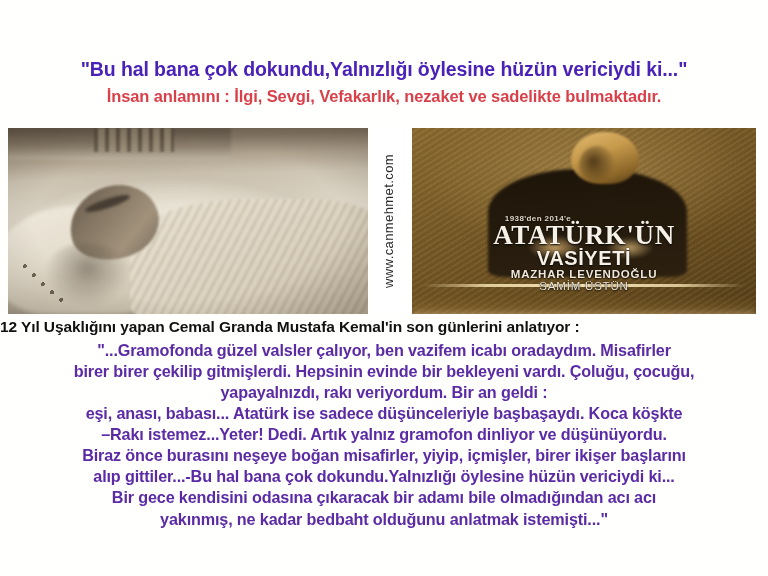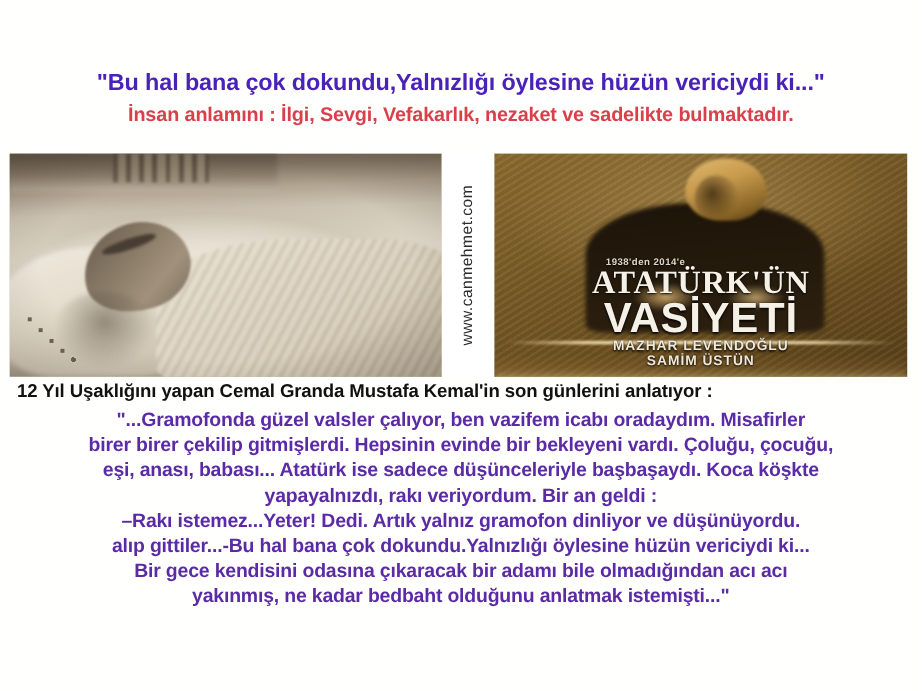--- a/index.html
+++ b/index.html
@@ -309,50 +309,50 @@
   .cover-title1 {
     font-size: 27px;
     font-weight: bold;
     letter-spacing: 0.6px;
     line-height: 0.98;
     color: #f6f1e7;
     filter: blur(0.25px);
     font-family: Liberation Serif, serif;
   }
   .cover-title2 {
-    font-size: 35px;
+    font-size: 20px;
     font-weight: bold;
     letter-spacing: 0.6px;
     line-height: 1.0;
     color: #f6f1e7;
     filter: blur(0.25px);
   }
   .cover-author1 {
     font-size: 11.5px;
     font-weight: bold;
     letter-spacing: 0.8px;
     margin-top: 0;
     color: #f0e8d8;
     filter: blur(0.3px);
   }
   .cover-author2 {
     font-size: 11.5px;
-    font-weight: bold;
+    font-weight: normal;
     letter-spacing: 0.8px;
     color: #f0e8d8;
     filter: blur(0.3px);
   }
 
   
   .caption {
     position: absolute;
     left: 0;
     top: 318px;
     width: 608px;
-    text-align: center;
+    text-align: left;
     font-size: 15.5px;
     font-weight: bold;
     color: #111111;
     letter-spacing: -0.1px;
     white-space: nowrap;
   }
 
   
   .body-copy {
     position: absolute;
@@ -418,22 +418,23 @@
       </div>
     </div>
   </div>
 
   <div class="caption">12 Yıl Uşaklığını yapan Cemal Granda Mustafa Kemal'in son günlerini anlatıyor :</div>
 
   <div class="body-copy">
     <div class="para" id="body-lines">
         <span class="line">"...Gramofonda güzel valsler çalıyor, ben vazifem icabı oradaydım. Misafirler</span>
         <span class="line">birer birer çekilip gitmişlerdi. Hepsinin evinde bir bekleyeni vardı. Çoluğu, çocuğu,</span>
+        <span class="line">yapayalnızdı, rakı veriyordum. Bir an geldi :</span>
         <span class="line">eşi, anası, babası...  Atatürk ise sadece düşünceleriyle başbaşaydı. Koca köşkte</span>
-        <span class="line">yapayalnızdı, rakı veriyordum. Bir an geldi :</span>
         <span class="line">–Rakı istemez...Yeter! Dedi. Artık yalnız gramofon dinliyor ve düşünüyordu.</span>
+        <span class="line">Biraz önce burasını neşeye boğan misafirler, yiyip, içmişler, birer ikişer başlarını</span>
         <span class="line">alıp gittiler...-Bu hal bana çok dokundu.Yalnızlığı öylesine hüzün vericiydi ki...</span>
         <span class="line">Bir gece kendisini  odasına  çıkaracak bir adamı bile olmadığından acı acı</span>
         <span class="line">yakınmış, ne kadar bedbaht olduğunu anlatmak istemişti..."</span>
       </div>
   </div>
 
 </div>
 
 </body></html>

